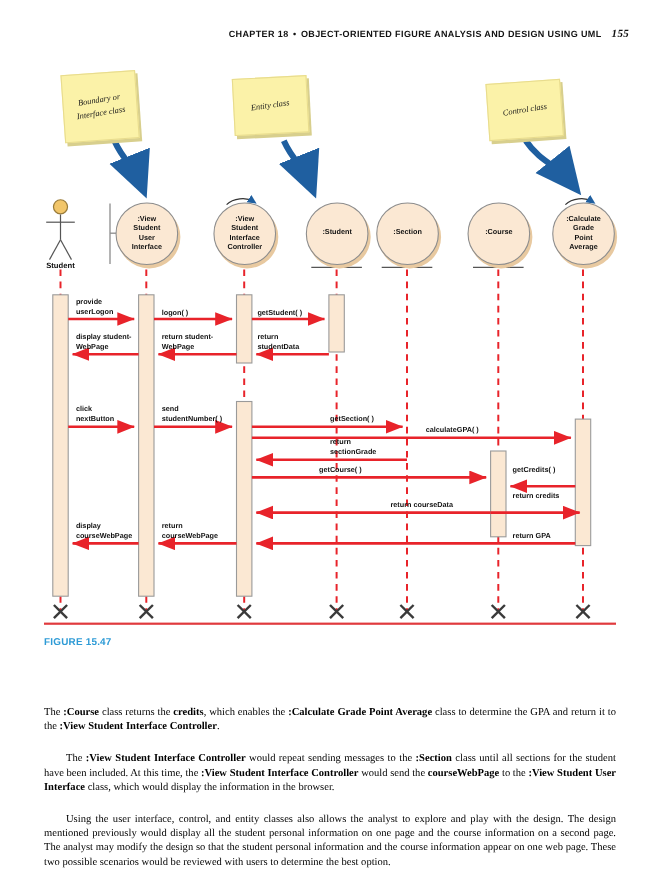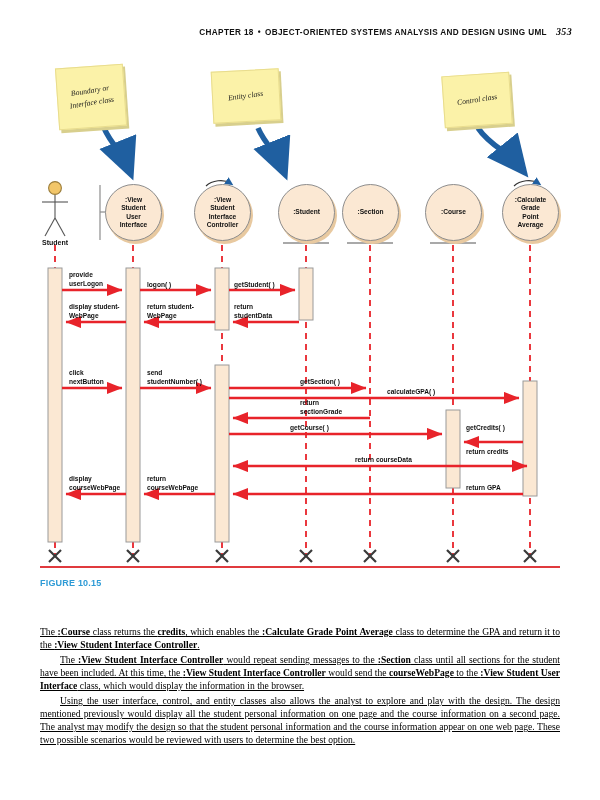--- a/index.html
+++ b/index.html
@@ -82,31 +82,31 @@
     font-size:8.4px;color:#111;
   }
 
   
   .body{
     position:absolute;left:40px;top:625px;width:520px;
     font-family:"Liberation Serif",serif;
     font-size:9.6px;line-height:1.36;color:#000;
     text-align:justify;
   }
-  .body p{margin:0 0 2px 0;text-decoration:underline;}
+  .body p{margin:16px 0 2px 0;}
   .body p.ind{text-indent:20px;}
   .body b{font-weight:bold;}
 </style>
 </head>
 <body>
 
 <div class="page">
 
   <div class="runhead">
-    <span>CHAPTER 18</span><span class="bullet">•</span><span>OBJECT-ORIENTED SYSTEMS ANALYSIS AND DESIGN USING UML</span><span class="folio">353</span>
+    <span>CHAPTER 18</span><span class="bullet">•</span><span>OBJECT-ORIENTED FIGURE ANALYSIS AND DESIGN USING UML</span><span class="folio">155</span>
   </div>
 
   <div class="diagram">
 
     <svg width="600" height="570">
       <defs>
         <marker id="ar" markerWidth="7" markerHeight="7" refX="6.4" refY="2.6" orient="auto">
           <path d="M0,0 L6.6,2.6 L0,5.2 z" fill="#e8232a"></path>
         </marker>
         <marker id="arL" markerWidth="7" markerHeight="7" refX="6.4" refY="2.6" orient="auto">
@@ -295,21 +295,21 @@
     <div class="msg" style="left:355px;top:456px;">return courseData</div>
     <div class="msg" style="left:466px;top:448px;">return credits</div>
     <div class="msg" style="left:69px;top:475px;">display
 courseWebPage</div>
     <div class="msg" style="left:147px;top:475px;">return
 courseWebPage</div>
     <div class="msg" style="left:466px;top:484px;">return GPA</div>
   </div>
 
   <div class="figline"></div>
-  <div class="fignum">FIGURE 10.15</div>
+  <div class="fignum">FIGURE 15.47</div>
 
   <div class="body">
       <p><span>The </span><b>:Course</b><span> class returns the </span><b>credits</b><span>, which enables the </span><b>:Calculate Grade Point Average</b><span> class to determine the GPA and return it to the </span><b>:View Student Interface Controller</b><span>.</span></p>
       <p class="ind"><span>The </span><b>:View Student Interface Controller</b><span> would repeat sending messages to the </span><b>:Section</b><span> class until all sections for the student have been included. At this time, the </span><b>:View Student Interface Controller</b><span> would send the </span><b>courseWebPage</b><span> to the </span><b>:View Student User Interface</b><span> class, which would display the information in the browser.</span></p>
       <p class="ind"><span>Using the user interface, control, and entity classes also allows the analyst to explore and play with the design. The design mentioned previously would display all the student personal information on one page and the course information on a second page. The analyst may modify the design so that the student personal information and the course information appear on one web page. These two possible scenarios would be reviewed with users to determine the best option.</span></p>
     </div>
 
 </div>
 
 </body></html>

